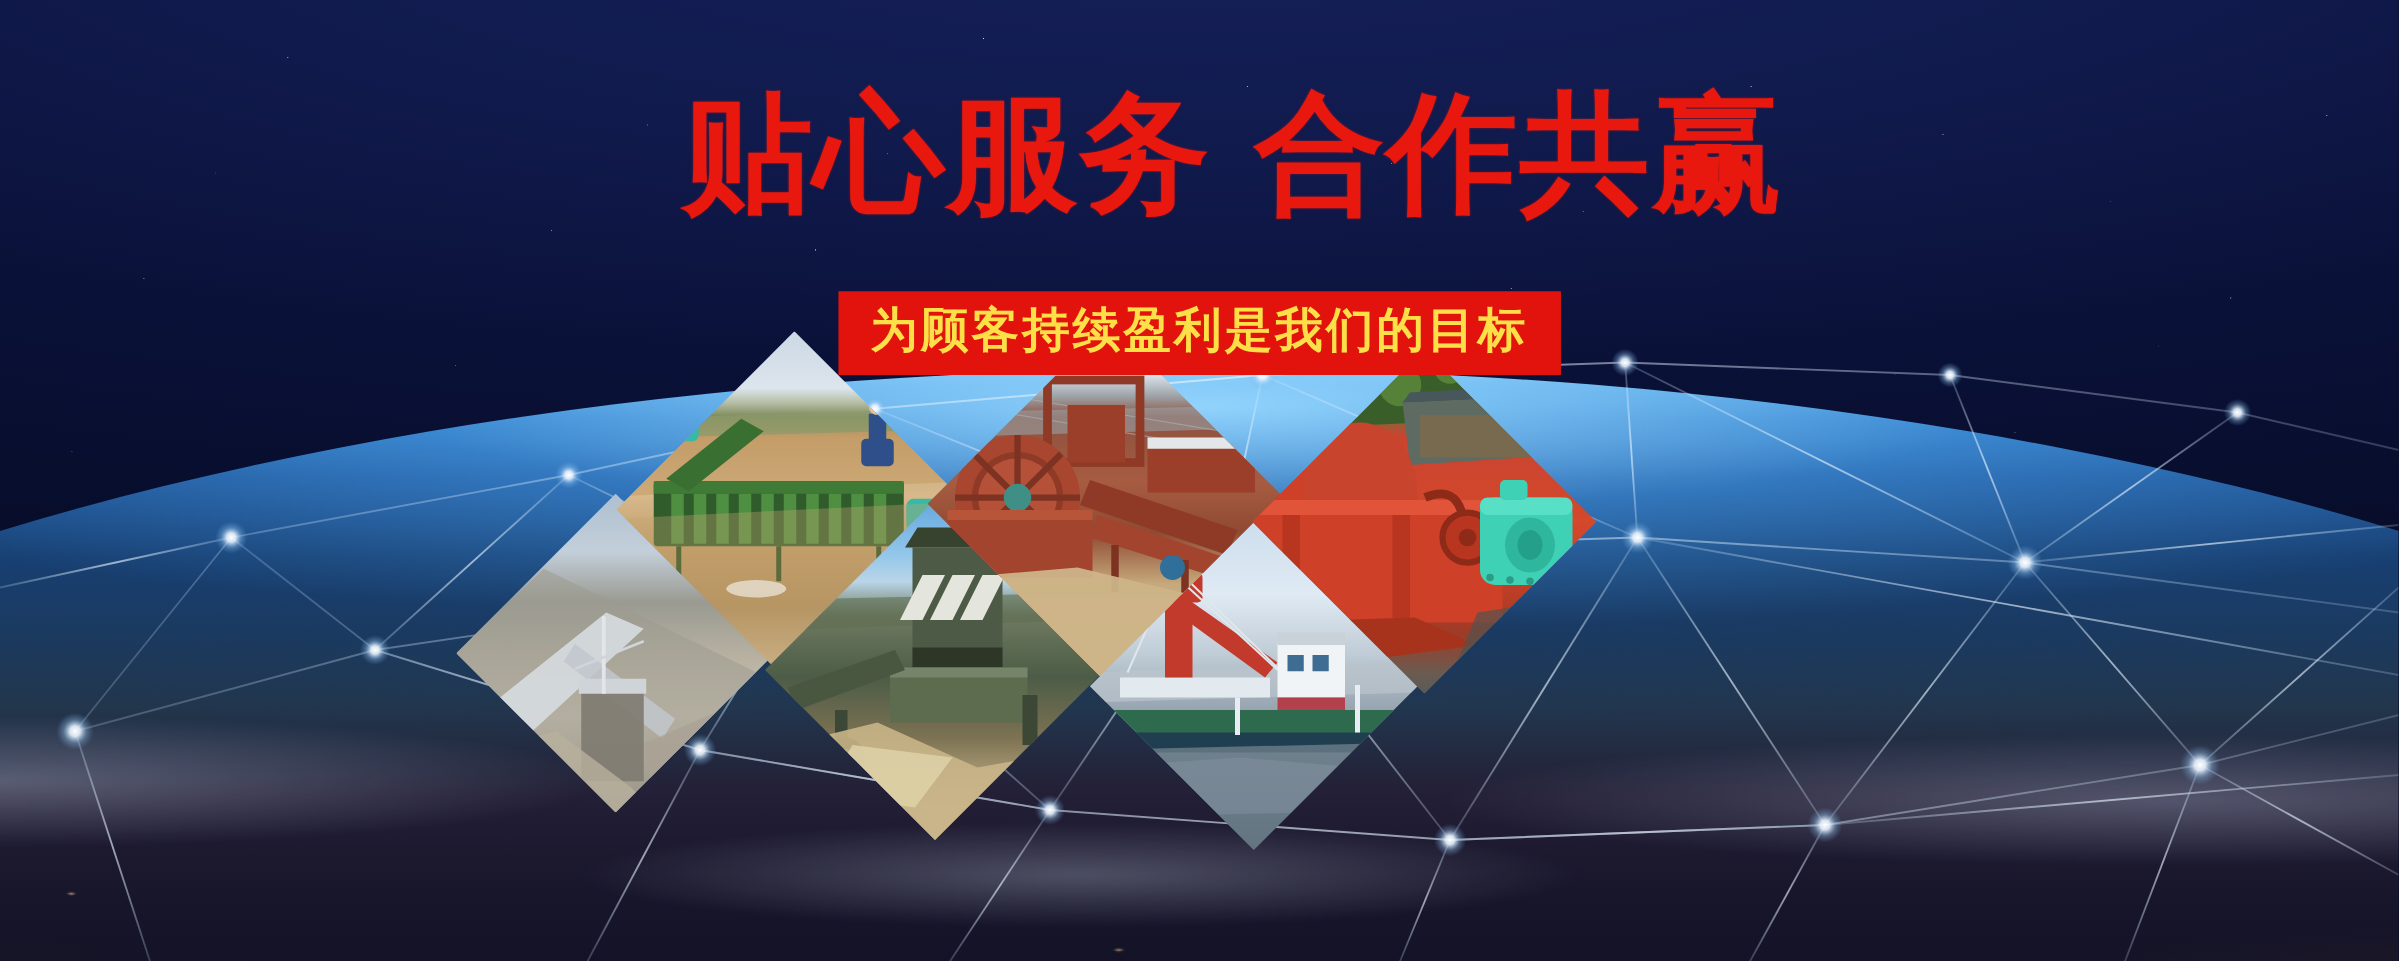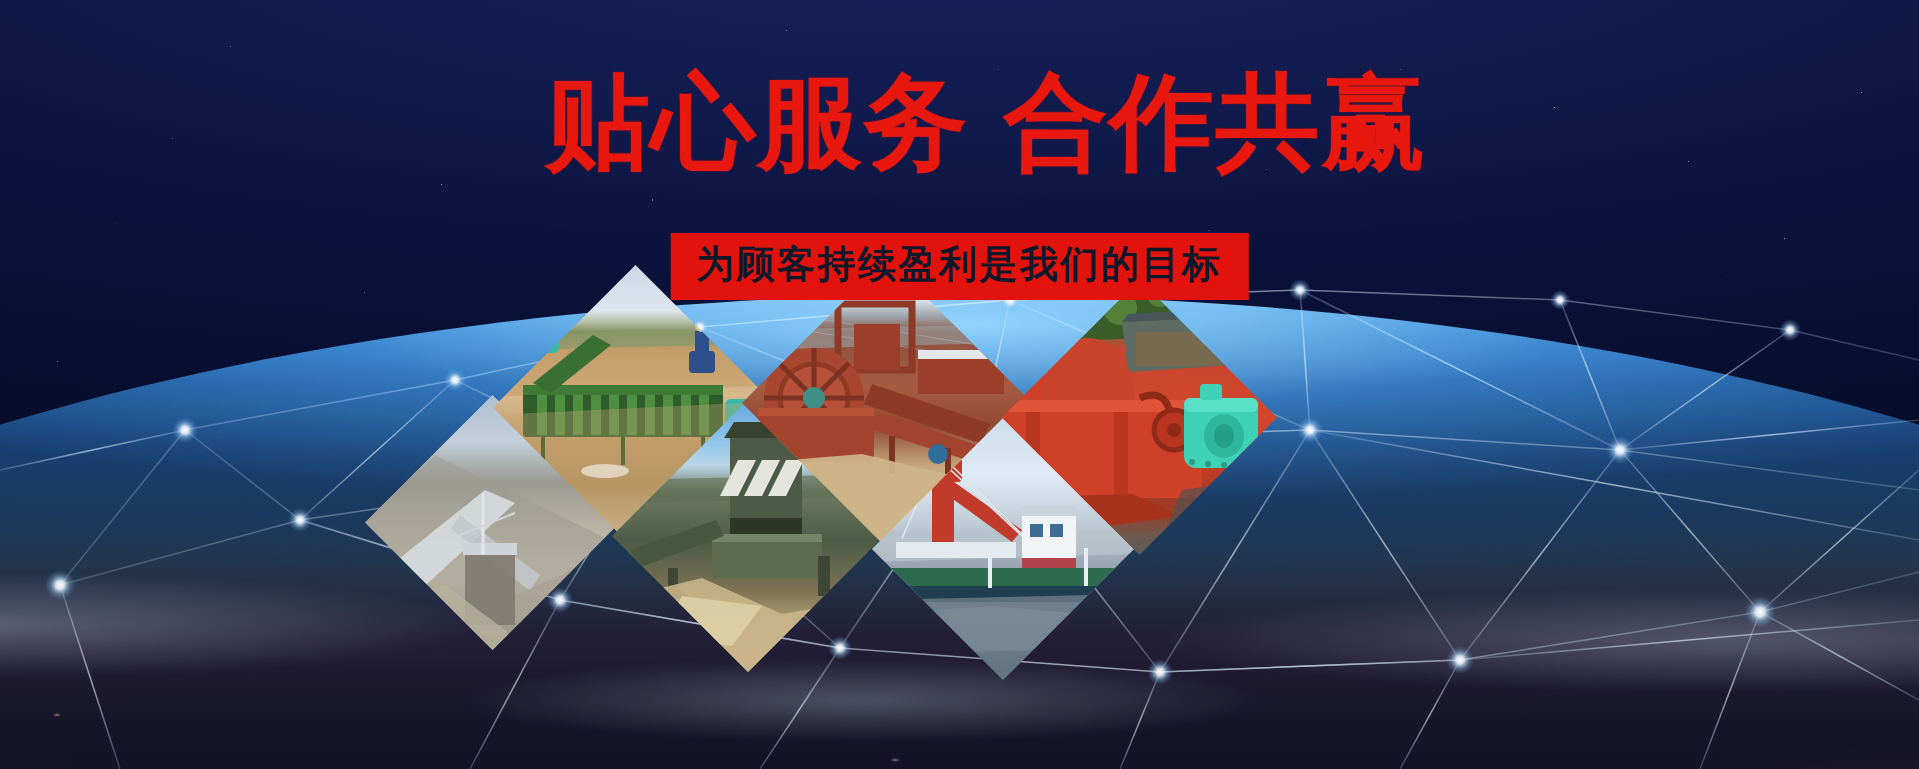--- a/index.html
+++ b/index.html
@@ -146,21 +146,21 @@
   .headline .gap{display:inline-block;width:34px;}
   .subbar{
     position:absolute;
     left:50%;transform:translateX(-50%);
     top:233px;
     background:#e2130c;
     padding:11px 26px 14px;
     white-space:nowrap;
   }
   .subbar .txt{
-    color:#0f172a;
+    color:#fde047;
     font-size:38px;
     font-weight:900;
     letter-spacing:2.5px;
     line-height:1.1;
     font-family:"DejaVu Sans","Liberation Sans",sans-serif;
   }
 </style>
 </head>
 <body>
 

